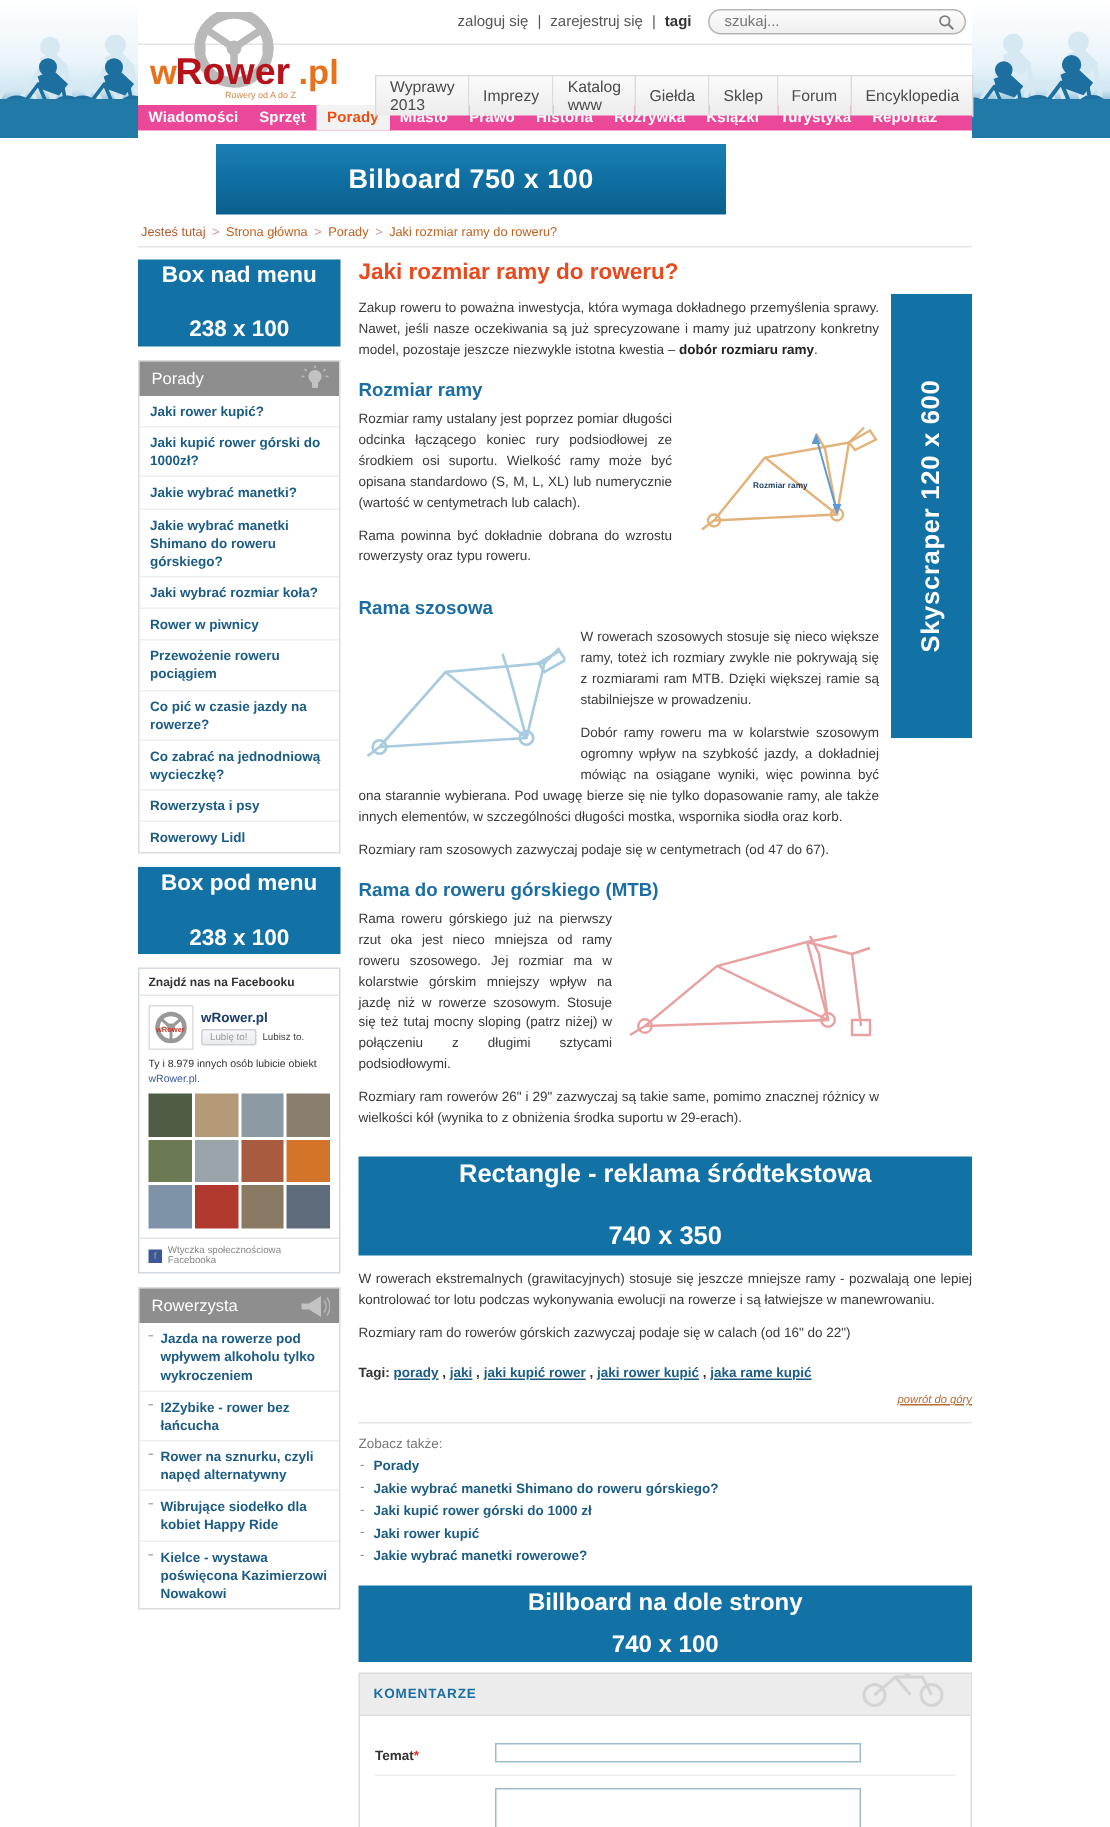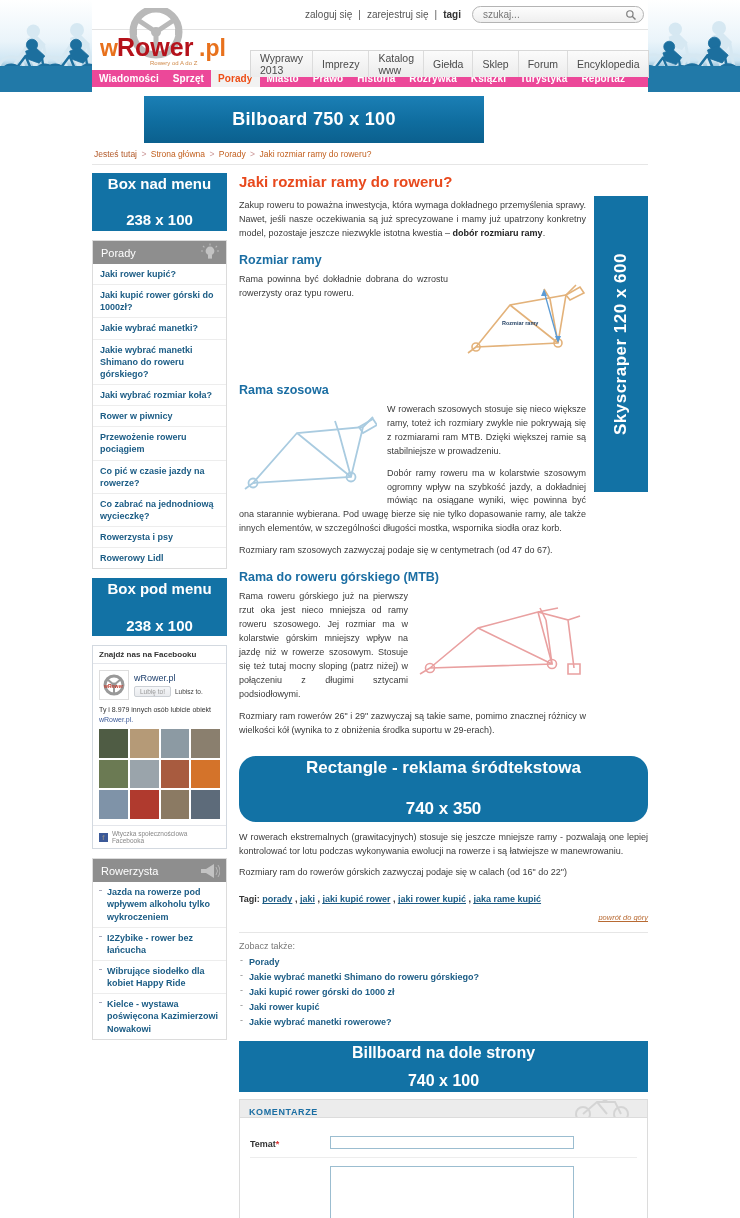--- a/index.html
+++ b/index.html
@@ -111,21 +111,21 @@
   .widget.news li a::before {
     content:""; position:absolute; left:6px; top:8px; width:3px; height:1px; background:#aab;
   }
 
   
   .fbwidget { width:135px; border:1px solid #d3d9e0; margin-top:9px; background:#fff; font-size:7.5px; }
   .fb-head { padding:4px 6px; font-size:8px; color:#333; border-bottom:1px solid #e4e6eb; font-weight:bold;}
   .fb-body { padding:6px; }
   .fb-profile { display:flex; align-items:center; gap:5px; }
   .fb-logo { width:30px; height:30px; border:1px solid #ddd; display:flex; align-items:center; justify-content:center; }
-  .fb-name { font-size:9px; font-weight:normal; color:#1b3d6b; }
+  .fb-name { font-size:9px; font-weight:bold; color:#1b3d6b; }
   .fb-likerow { display:flex; align-items:center; gap:4px; margin-top:3px; }
   .fb-likebtn { font-size:6.5px; padding:1px 5px; border:1px solid #ccd0d5; border-radius:2px;
                 background:linear-gradient(180deg,#f6f7f9,#e9ebee); color:#999; }
   .fb-likestat { font-size:6.5px; color:#444; }
   .fb-count { font-size:7px; color:#333; margin-top:5px; line-height:1.4; }
   .fb-count a { color:#3b5998; text-decoration:none; }
   .fb-grid { display:grid; grid-template-columns:repeat(4,1fr); gap:2px; margin-top:4px; }
   .fb-grid div { width:100%; padding-top:100%; background:#cfd3d8; }
   .fb-foot { border-top:1px solid #e4e6eb; padding:4px 6px; display:flex; align-items:center; gap:4px; }
   .fb-f { width:9px; height:9px; background:#3b5998; color:#fff; font-size:7px;
@@ -141,39 +141,39 @@
   .float-left { float:left; margin:0 10px 4px 0; }
   .clear { clear:both; }
 
   .skyscraper {
     position:absolute; right:0; top:196px; width:54px; height:296px;
     background:#1272a5; color:#fff; font-weight:bold; font-size:17px;
     display:flex; align-items:center; justify-content:center;
   }
   .skyscraper span { writing-mode:vertical-rl; transform:rotate(180deg); letter-spacing:.5px; }
 
-  .adbox.rect { width:100%; height:66px; font-size:17px; margin:10px 0 9px 0;border-radius:17px; }
+  .adbox.rect { width:100%; height:66px; font-size:17px; margin:10px 0 9px 0; }
   .adbox.bottombb { width:100%; height:51px; font-size:16px; margin:14px 0 0 0; }
 
   .authors { text-align:right; font-style:italic; font-size:8.5px; color:#555; line-height:1.5; margin:6px 0 0 0; }
   .tags { font-size:9px; color:#333; margin-top:14px; font-weight:bold; }
   .tags a { color:#1b5c85; font-weight:bold; text-decoration:underline; }
   .backtop { text-align:right; margin-top:6px; }
   .backtop a { font-size:7.5px; color:#b86a33; text-decoration:underline;font-style:italic; }
 
   .seealso { border-top:1px solid #e6e6e6; margin-top:10px; padding-top:8px; }
   .seealso .sa-head { font-size:9px; color:#777; margin-bottom:4px; }
   .seealso ul { list-style:none; margin:0; padding:0; }
   .seealso li { position:relative; padding-left:10px; margin-bottom:3px; }
   .seealso li::before { content:"-"; position:absolute; left:1px; top:0; color:#888; font-size:9px; }
   .seealso li a { font-size:9px; color:#1b5c85; font-weight:bold; text-decoration:none; }
 
   
   .comments { border:1px solid #dcdcdc; margin-top:7px; background:#fff; }
-  .com-head { position:relative; height:18px; background:#ececec; display:flex; align-items:flex-end;
+  .com-head { position:relative; height:28px; background:#ececec; display:flex; align-items:center;
               padding-left:9px; color:#1b6ea3; font-size:9px; font-weight:bold; letter-spacing:.6px;
               border-bottom:1px solid #dcdcdc; overflow:hidden; }
   .com-body { padding:10px; }
   .frow { display:flex; align-items:flex-end; padding:8px 0; border-bottom:1px solid #ededed; }
   .frow:last-of-type { border-bottom:none; }
   .flabel { width:80px; flex:0 0 80px; font-size:9px; font-weight:bold; color:#333; padding-top:2px; }
   .flabel .req { color:#d33; }
   .finput { border:1px solid #9bbdd0; background:#fff; height:13px; width:244px; }
   .ftext { border:1px solid #9bbdd0; background:#fff; height:78px; width:244px; }
 </style>
@@ -457,20 +457,23 @@
             </svg>
           </div>
           <ul>
             <li>
                 <a href="#">Jazda na rowerze pod wpływem alkoholu tylko wykroczeniem</a>
               </li>
             <li>
                 <a href="#">I2Zybike - rower bez łańcucha</a>
               </li>
             <li>
+                <a href="#">Rower na sznurku, czyli napęd alternatywny</a>
+              </li>
+            <li>
                 <a href="#">Wibrujące siodełko dla kobiet Happy Ride</a>
               </li>
             <li>
                 <a href="#">Kielce - wystawa poświęcona Kazimierzowi Nowakowi</a>
               </li>
           </ul>
         </div>
       </div>
 
       <div class="colR">
@@ -496,20 +499,21 @@
                 <ellipse cx="18" cy="74" rx="4" ry="4"></ellipse>
                   <ellipse cx="100" cy="70" rx="4" ry="4"></ellipse>
                 <path d="M108 22 L122 14 L126 20 L112 27 Z"></path>
               </g>
               <line x1="86" y1="18" x2="100" y2="68" stroke="#5b9bd5" stroke-width="1.3"></line>
               <polygon points="86,16 83,23 89,23" fill="#5b9bd5"></polygon>
               <polygon points="100,70 97,63 103,63" fill="#5b9bd5"></polygon>
               <text x="44" y="52" font-family="Liberation Sans, sans-serif" font-size="5.5" font-weight="bold" fill="#1b3a5e">Rozmiar ramy</text>
             </svg>
           </div>
+          <p class="body">Rozmiar ramy ustalany jest poprzez pomiar długości odcinka łączącego koniec rury podsiodłowej ze środkiem osi suportu. Wielkość ramy może być opisana standardowo (S, M, L, XL) lub numerycznie (wartość w centymetrach lub calach).</p>
           <p class="body">Rama powinna być dokładnie dobrana do wzrostu rowerzysty oraz typu roweru.</p>
           <div class="clear"></div>
 
           <h2 class="sec">Rama szosowa</h2>
           <div class="float-left">
             <svg width="138" height="98" viewBox="0 0 138 98">
               <g fill="none" stroke="#a9cbe0" stroke-width="1.8">
                 <path d="M14 80 L58 30 L124 24 L112 74 L14 80 M58 30 L112 74 M124 24 L134 14 M14 80 L6 86"></path>
                 <path d="M112 74 L100 30 M100 30 L96 18"></path>
                 <circle cx="14" cy="80" r="4.5"></circle>

